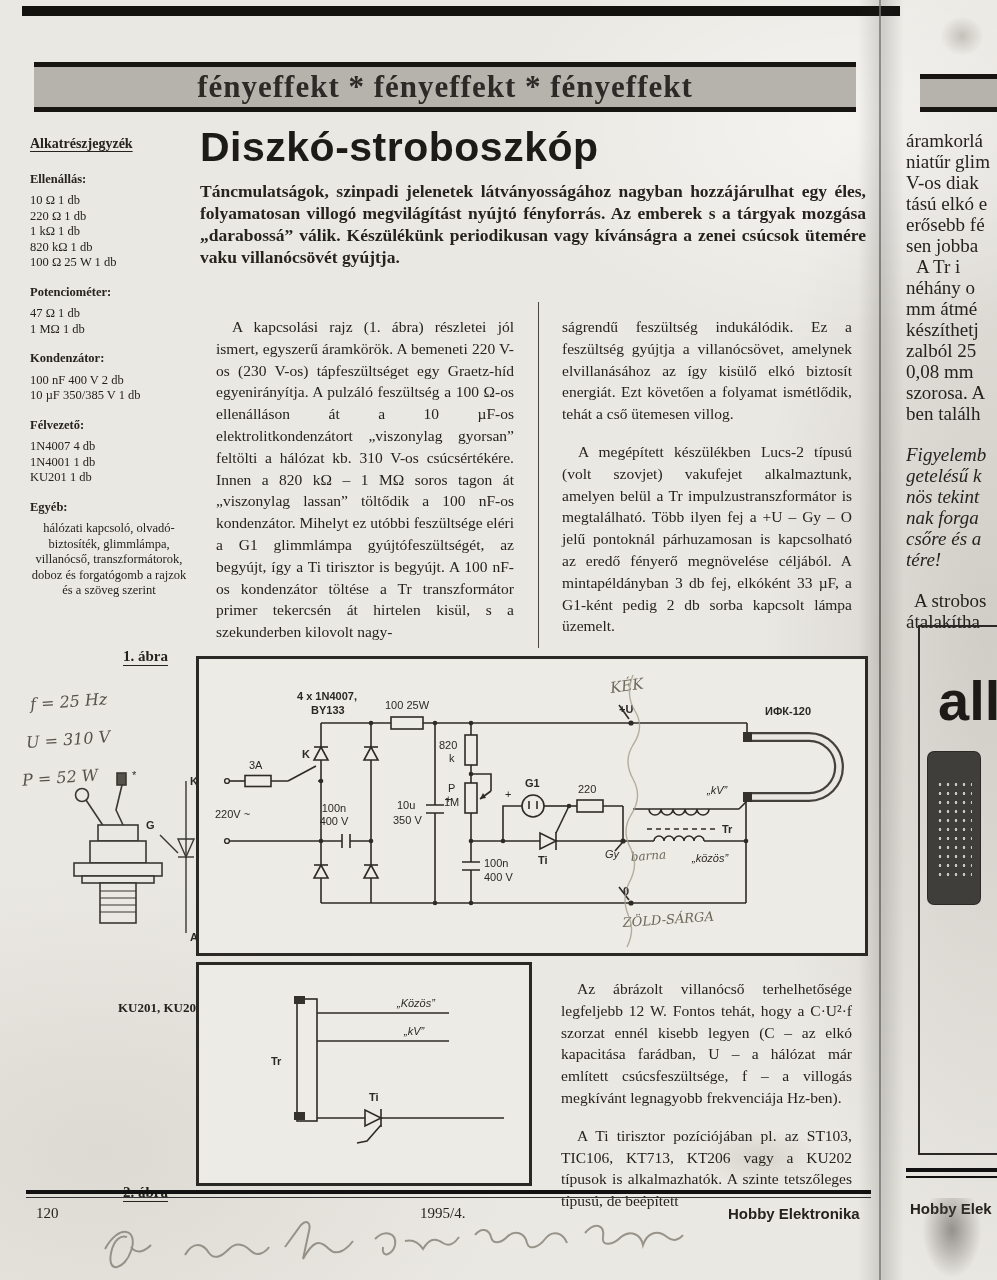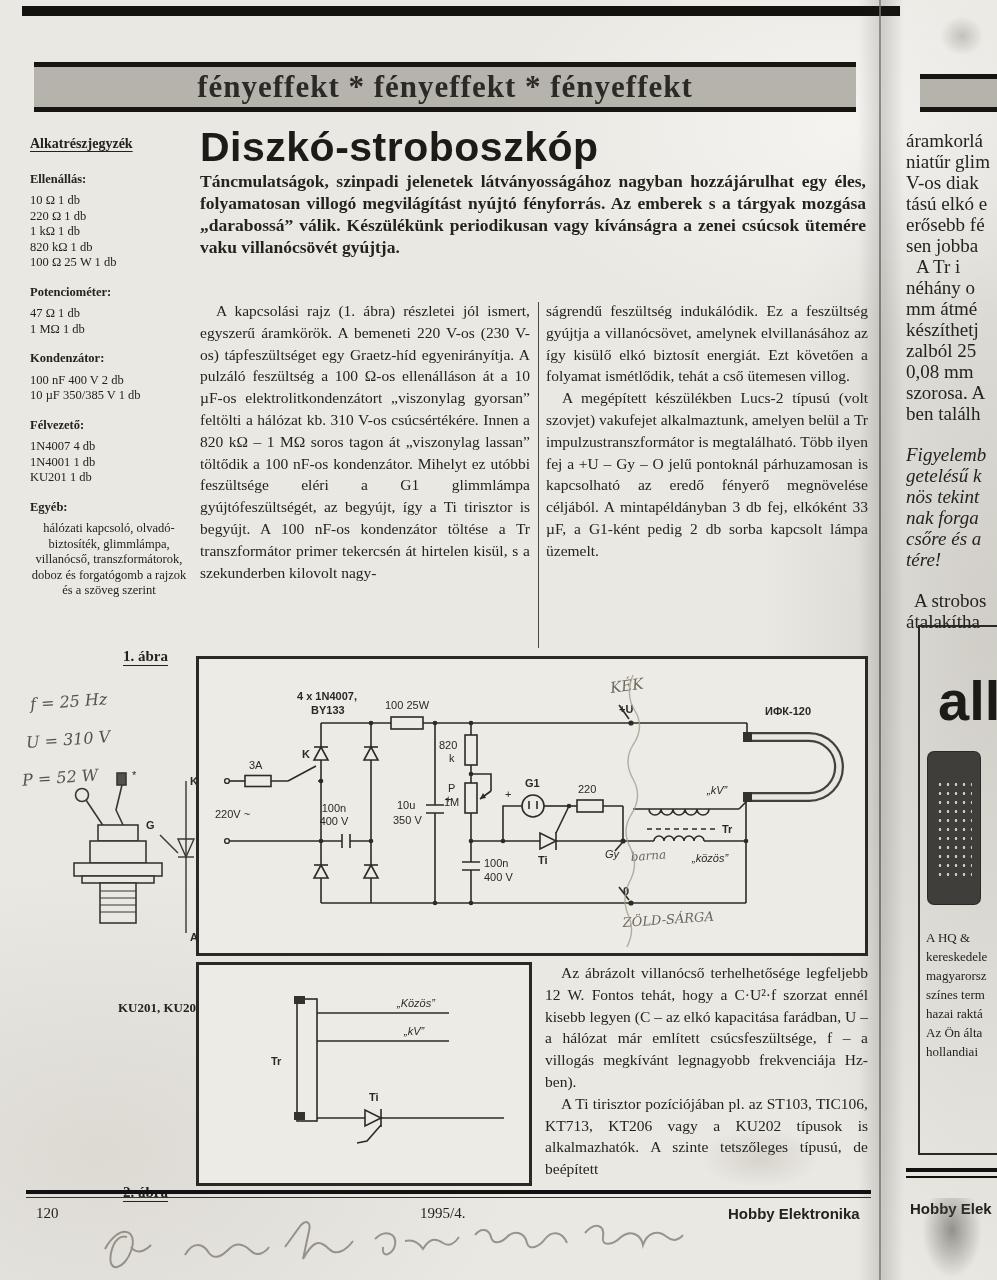--- a/index.html
+++ b/index.html
@@ -26,25 +26,25 @@
       border-top:5px solid #171512;border-bottom:5px solid #171512;}
   
   .sidebar{left:30px;top:136px;width:158px;font-size:12.5px;line-height:15.5px;}
   .sidebar h3{margin:0 0 4px 0;font-size:14px;text-decoration:underline;text-underline-offset:3px;}
   .sidebar h4{margin:14px 0 6px 0;font-size:12.5px;text-underline-offset:3px;}
   .sidebar .it{margin:0;}
   .sidebar .para{margin:2px 0 0 0;text-align:center;}
   
   .title{left:200px;top:124px;width:660px;font-family:"Liberation Sans",sans-serif;
       font-weight:bold;font-size:41px;color:#1d1b18;letter-spacing:.5px;}
-  .lead{left:200px;top:170px;width:666px;font-weight:bold;font-size:17.5px;
+  .lead{left:200px;top:180px;width:666px;font-weight:bold;font-size:17.5px;
       line-height:22px;text-align:justify;}
   .coldiv{left:538px;top:302px;width:1px;height:346px;background:#4a4742;}
   .col{font-size:15.5px;line-height:21.8px;text-align:justify;}
-  .col p{margin:0;font-family:Liberation Serif, serif;}
+  .col p{margin:16px;font-family:Liberation Serif, serif;}
   .col p.ind{text-indent:16px;}
   #col1{left:200px;top:300px;width:330px;}
   #col2{left:546px;top:300px;width:322px;}
   #col3{left:545px;top:962px;width:323px;}
   
   .figlabel{font-weight:bold;font-size:15px;text-decoration:underline;text-underline-offset:4px;}
   #fig1{left:196px;top:656px;width:672px;height:300px;border:3px solid #2b2925;background:#edebe5;box-sizing:border-box;}
   #fig2{left:196px;top:962px;width:336px;height:224px;border:3px solid #2b2925;background:#edebe5;box-sizing:border-box;}
   svg text{font-family:"Liberation Sans",sans-serif;fill:#2b2926;}
   svg .lab{font-size:11px;}
@@ -362,28 +362,19 @@
     <div style="height:20px"></div>
     <div style="padding-left:8px">A strobos</div>
     <div>átalakítha</div>
   </div>
 
   <div class="abs adbox"></div>
   <div class="abs adbig">all</div>
   <div class="abs remote">
       <div class="keys"></div>
     </div>
-  <div class="abs adlines">
-    <div>A HQ &amp;</div>
-    <div>kereskedele</div>
-    <div>magyarorsz</div>
-    <div>színes term</div>
-    <div>hazai raktá</div>
-    <div>Az Ön álta</div>
-    <div>hollandiai</div>
-  </div>
 
   <div class="abs rrule-a"></div>
   <div class="abs rrule-b"></div>
   <div class="abs foot bold" style="left:910px;top:1200px;white-space:nowrap;">Hobby Elek</div>
   <div class="abs smudge1"></div>
 
 </div>
 
 </body></html>

